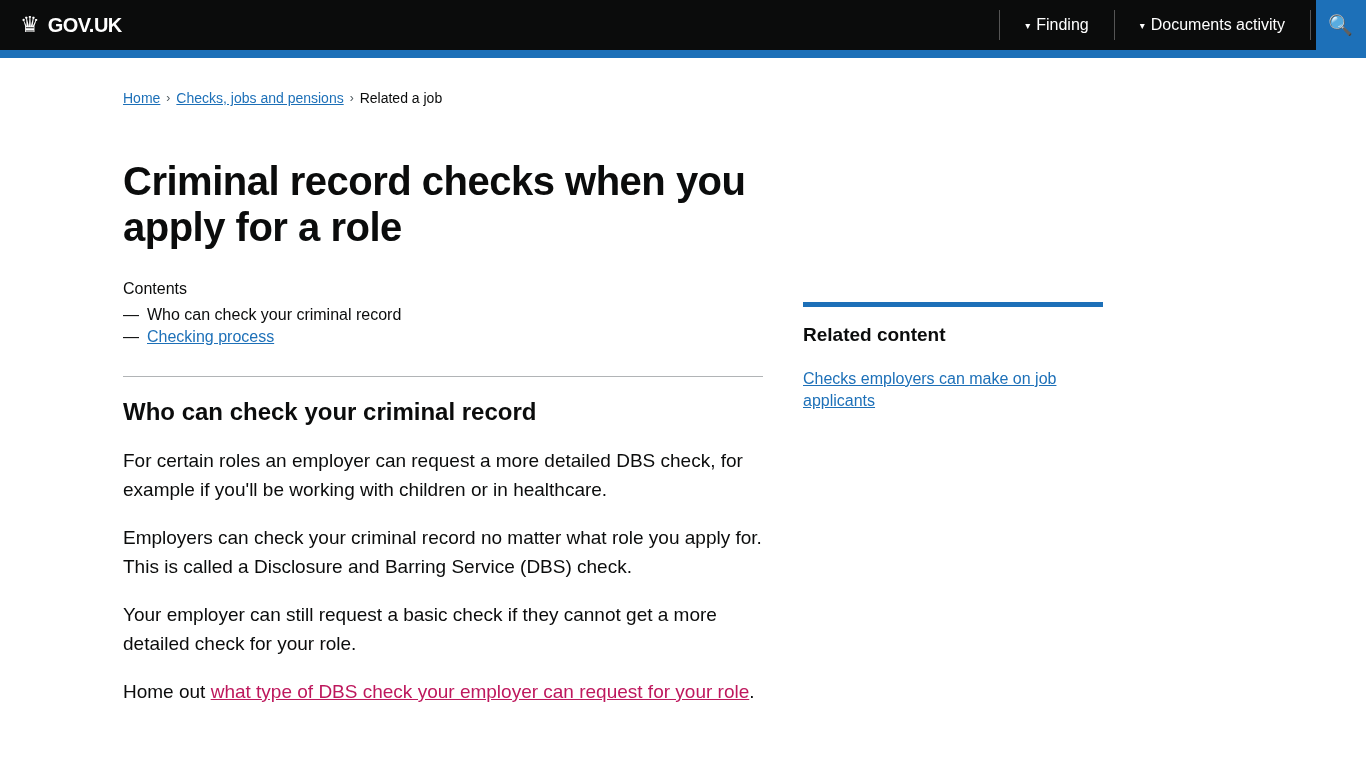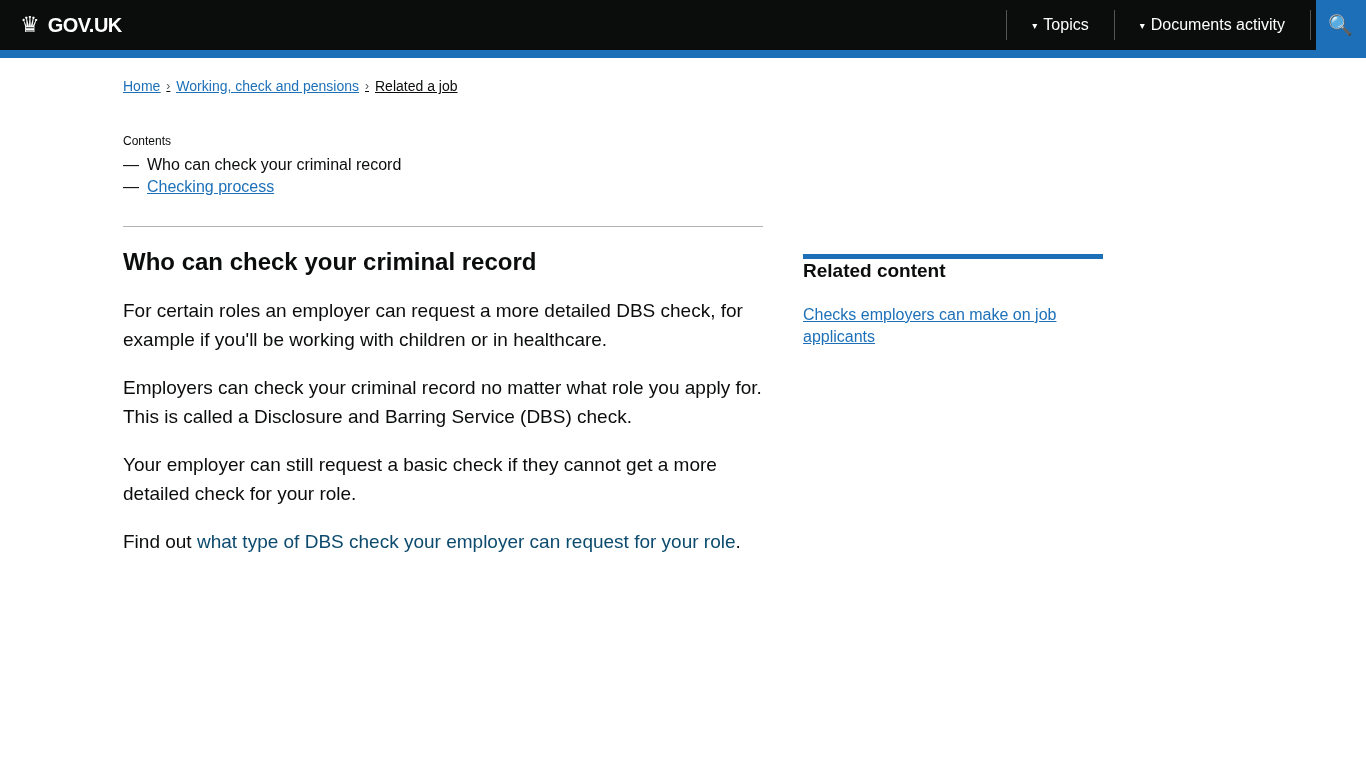--- a/index.html
+++ b/index.html
@@ -92,22 +92,21 @@
     
     .accent-bar {
       height: 8px;
       background: #1d70b8;
     }
 
     
     .breadcrumb-wrapper {
       padding: 20px 20px;
       max-width: 1160px;
-      margin: 0 auto;
-      text-decoration: underline;
+      margin: 12px auto;
     }
 
     .breadcrumb {
       display: flex;
       align-items: center;
       gap: 6px;
       font-size: 14px;
       flex-wrap: wrap;
     }
 
@@ -154,21 +153,21 @@
       margin-bottom: 30px;
       letter-spacing: -0.5px;
     }
 
     
     .contents-section {
       margin-bottom: 30px;
     }
 
     .contents-label {
-      font-size: 12px;
+      font-size: 16px;
       font-weight: 400;
       color: #0b0c0c;
       margin-bottom: 8px;
     }
 
     .contents-list {
       list-style: none;
       padding: 0;
     }
 
@@ -212,28 +211,30 @@
 
     
     .body-para {
       font-size: 19px;
       line-height: 1.5;
       margin-bottom: 20px;
       color: #0b0c0c;
     }
 
     .body-link {
-      color: #0c4a6e;
+      color: #be185d;
+      text-decoration: underline;
       cursor: pointer;
     }
 
     
     .related-content {
       border-top: 5px solid #1d70b8;
-      padding-top: 0;
+      padding-top: 16px;
+      margin-top: 24px;
     }
 
     .related-title {
       font-size: 19px;
       font-weight: 700;
       margin-bottom: 20px;
       line-height: 1.3;
     }
 
     .related-list {
@@ -258,50 +259,51 @@
 
 <header class="header">
   <div class="header-logo-area">
     <span class="crown-icon">♛</span>
     <a class="gov-uk-logo">GOV.UK</a>
   </div>
   <nav class="header-nav">
     <div class="header-divider"></div>
     <button class="nav-button">
       <span class="nav-chevron">▾</span>
-      <span>Topics</span>
+      <span>Finding</span>
     </button>
     <div class="header-divider"></div>
     <button class="nav-button">
       <span class="nav-chevron">▾</span>
       <span>Documents activity</span>
     </button>
     <div class="header-divider"></div>
     <button class="search-button">
       <span>🔍</span>
     </button>
   </nav>
 </header>
 
 <div class="accent-bar"></div>
 
 <div class="breadcrumb-wrapper">
   <nav class="breadcrumb">
     <a class="breadcrumb-link">Home</a>
     <span class="breadcrumb-separator">›</span>
-    <a class="breadcrumb-link">Working, check and pensions</a>
+    <a class="breadcrumb-link">Checks, jobs and pensions</a>
     <span class="breadcrumb-separator">›</span>
     <span class="breadcrumb-item">Related a job</span>
   </nav>
 </div>
 
 <div class="main-wrapper">
 
   <main class="main-content">
 
+    <h1 class="page-title">Criminal record checks when you apply for a role</h1>
 
     <div class="contents-section">
       <p class="contents-label">Contents</p>
       <ul class="contents-list">
         <li>
           <span class="contents-dash">—</span>
           <span class="contents-text">Who can check your criminal record</span>
         </li>
         <li>
           <span class="contents-dash">—</span>
@@ -314,21 +316,21 @@
 
     <h2 class="section-heading">Who can check your criminal record</h2>
 
     <p class="body-para">For certain roles an employer can request a more detailed DBS check, for example if you'll be working with children or in healthcare.</p>
 
     <p class="body-para">Employers can check your criminal record no matter what role you apply for. This is called a Disclosure and Barring Service (DBS) check.</p>
 
     <p class="body-para">Your employer can still request a basic check if they cannot get a more detailed check for your role.</p>
 
     <p class="body-para">
-      <span>Find out </span><a class="body-link">what type of DBS check your employer can request for your role</a><span>.</span>
+      <span>Home out </span><a class="body-link">what type of DBS check your employer can request for your role</a><span>.</span>
     </p>
 
   </main>
 
   <aside class="sidebar">
     <div class="related-content">
       <h2 class="related-title">Related content</h2>
       <ul class="related-list">
         <li>
           <a>Checks employers can make on job applicants</a>

